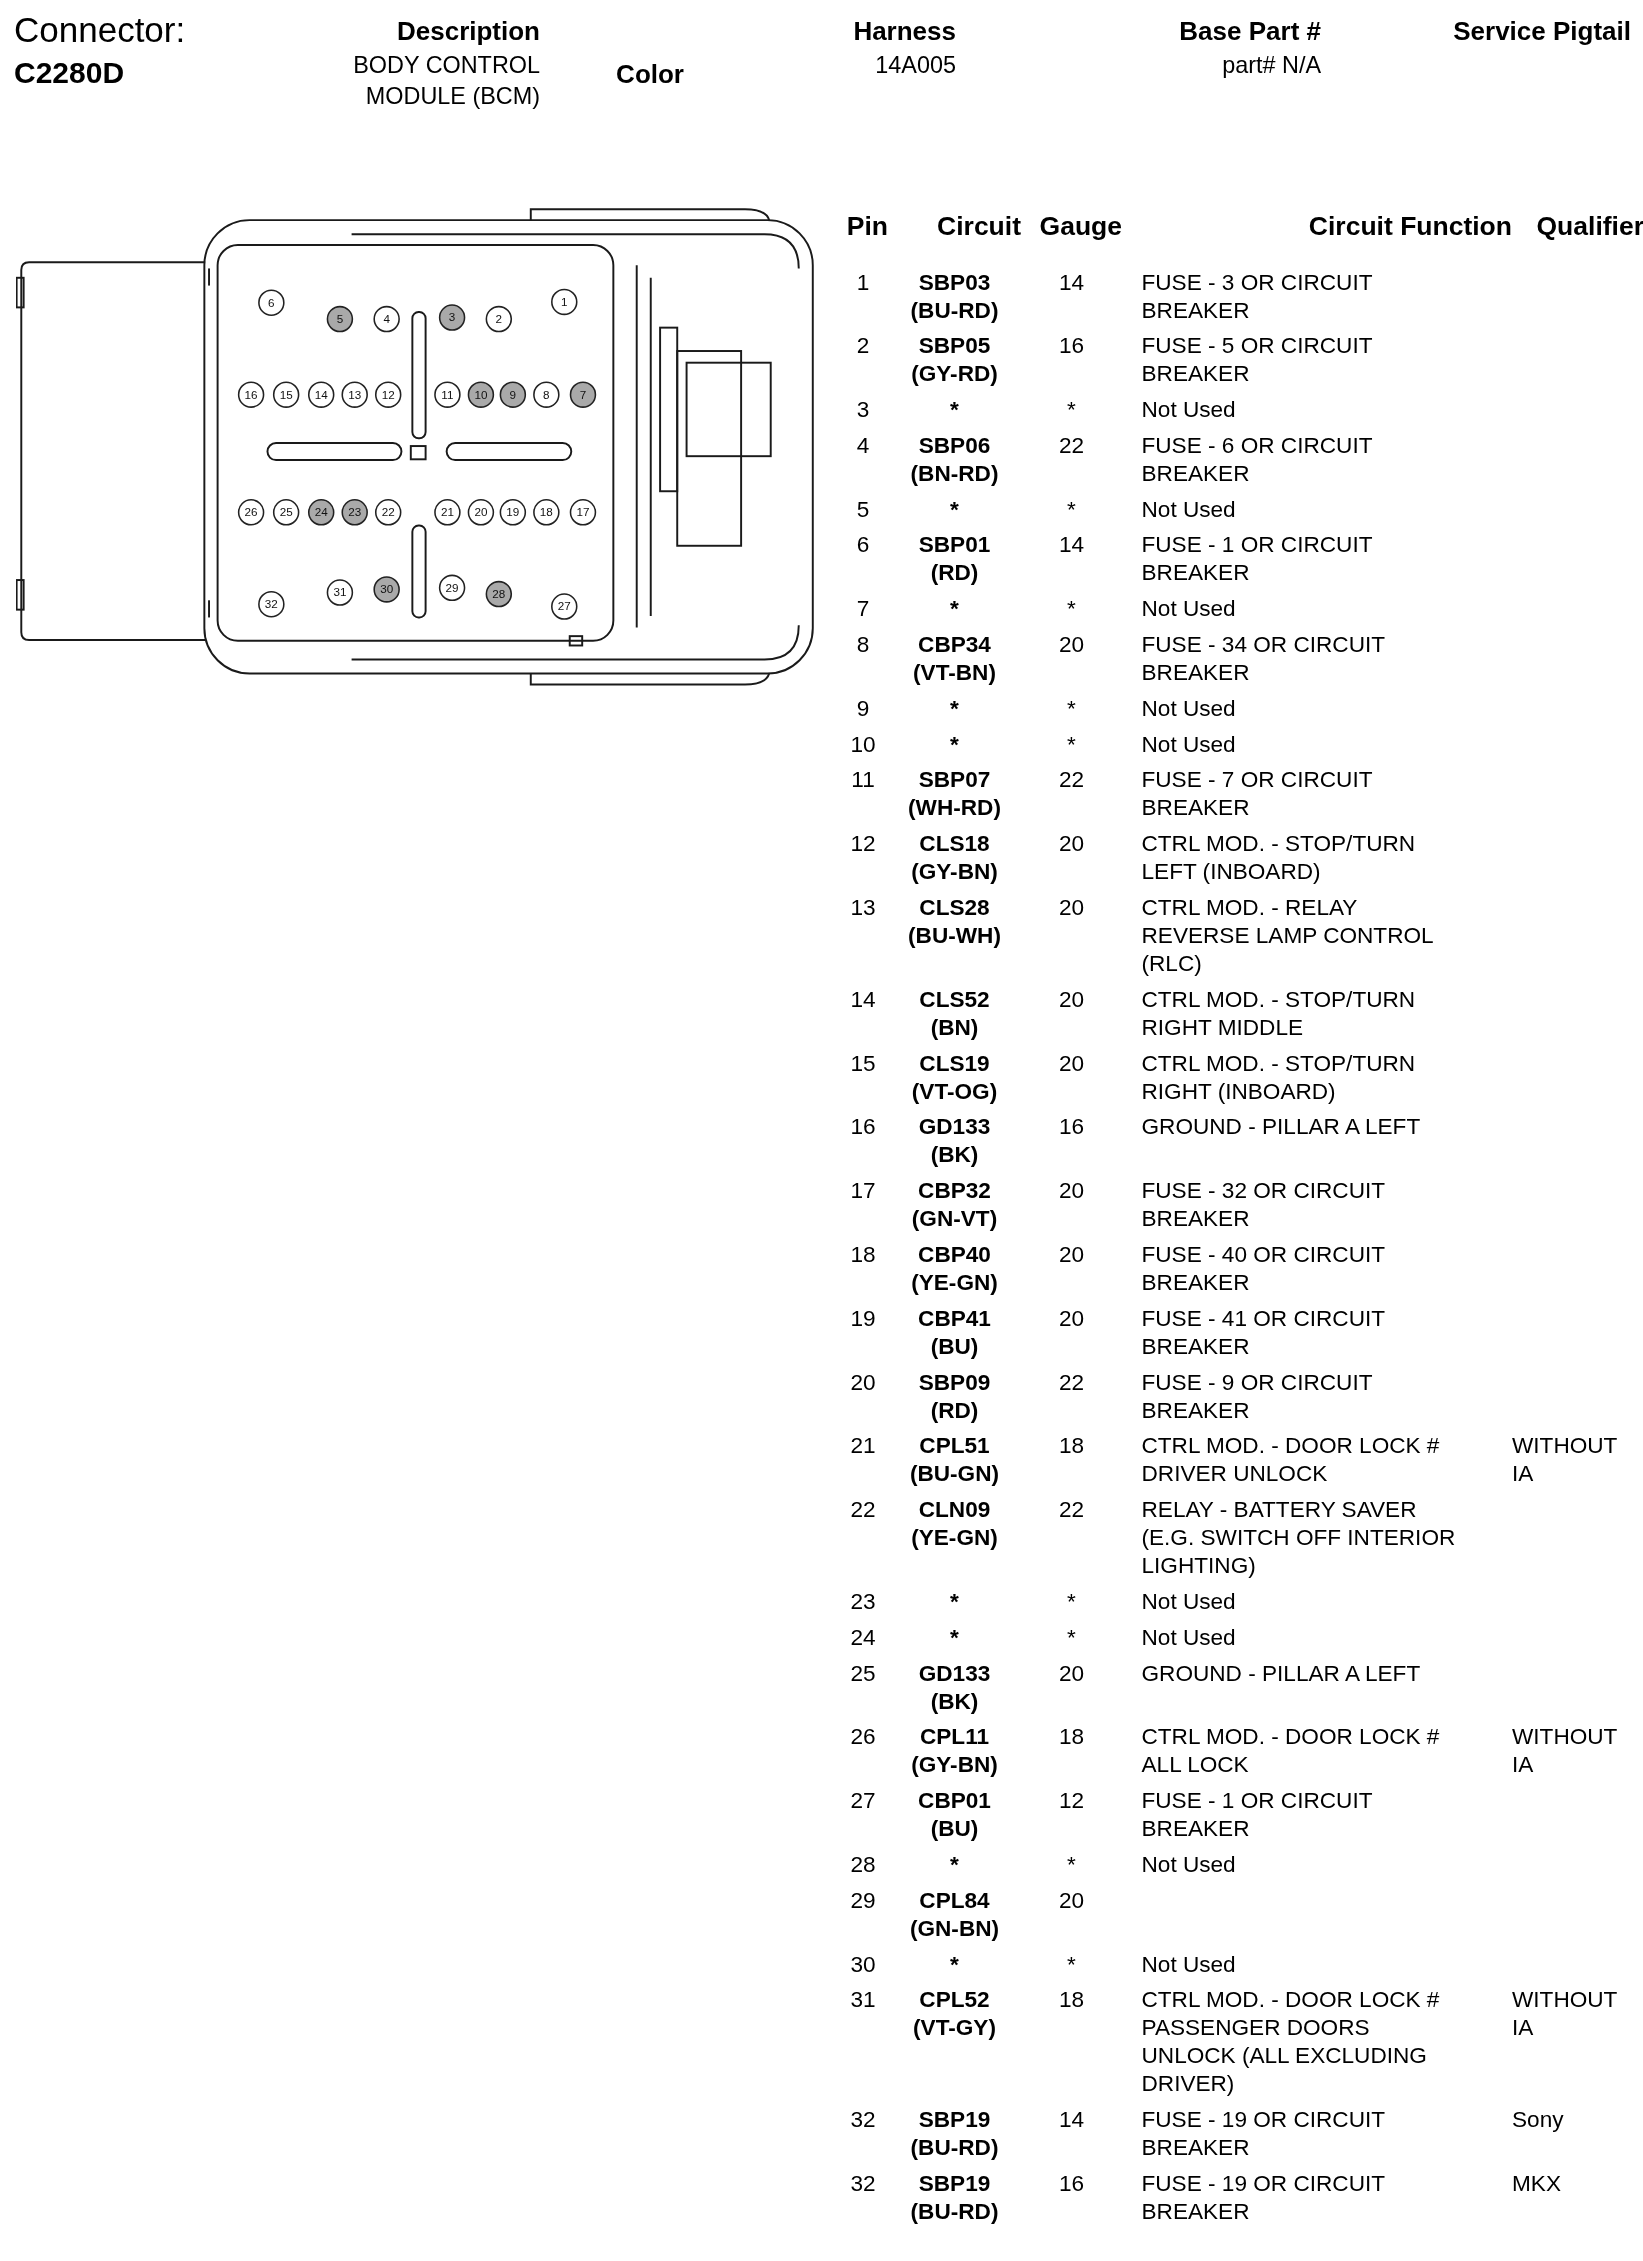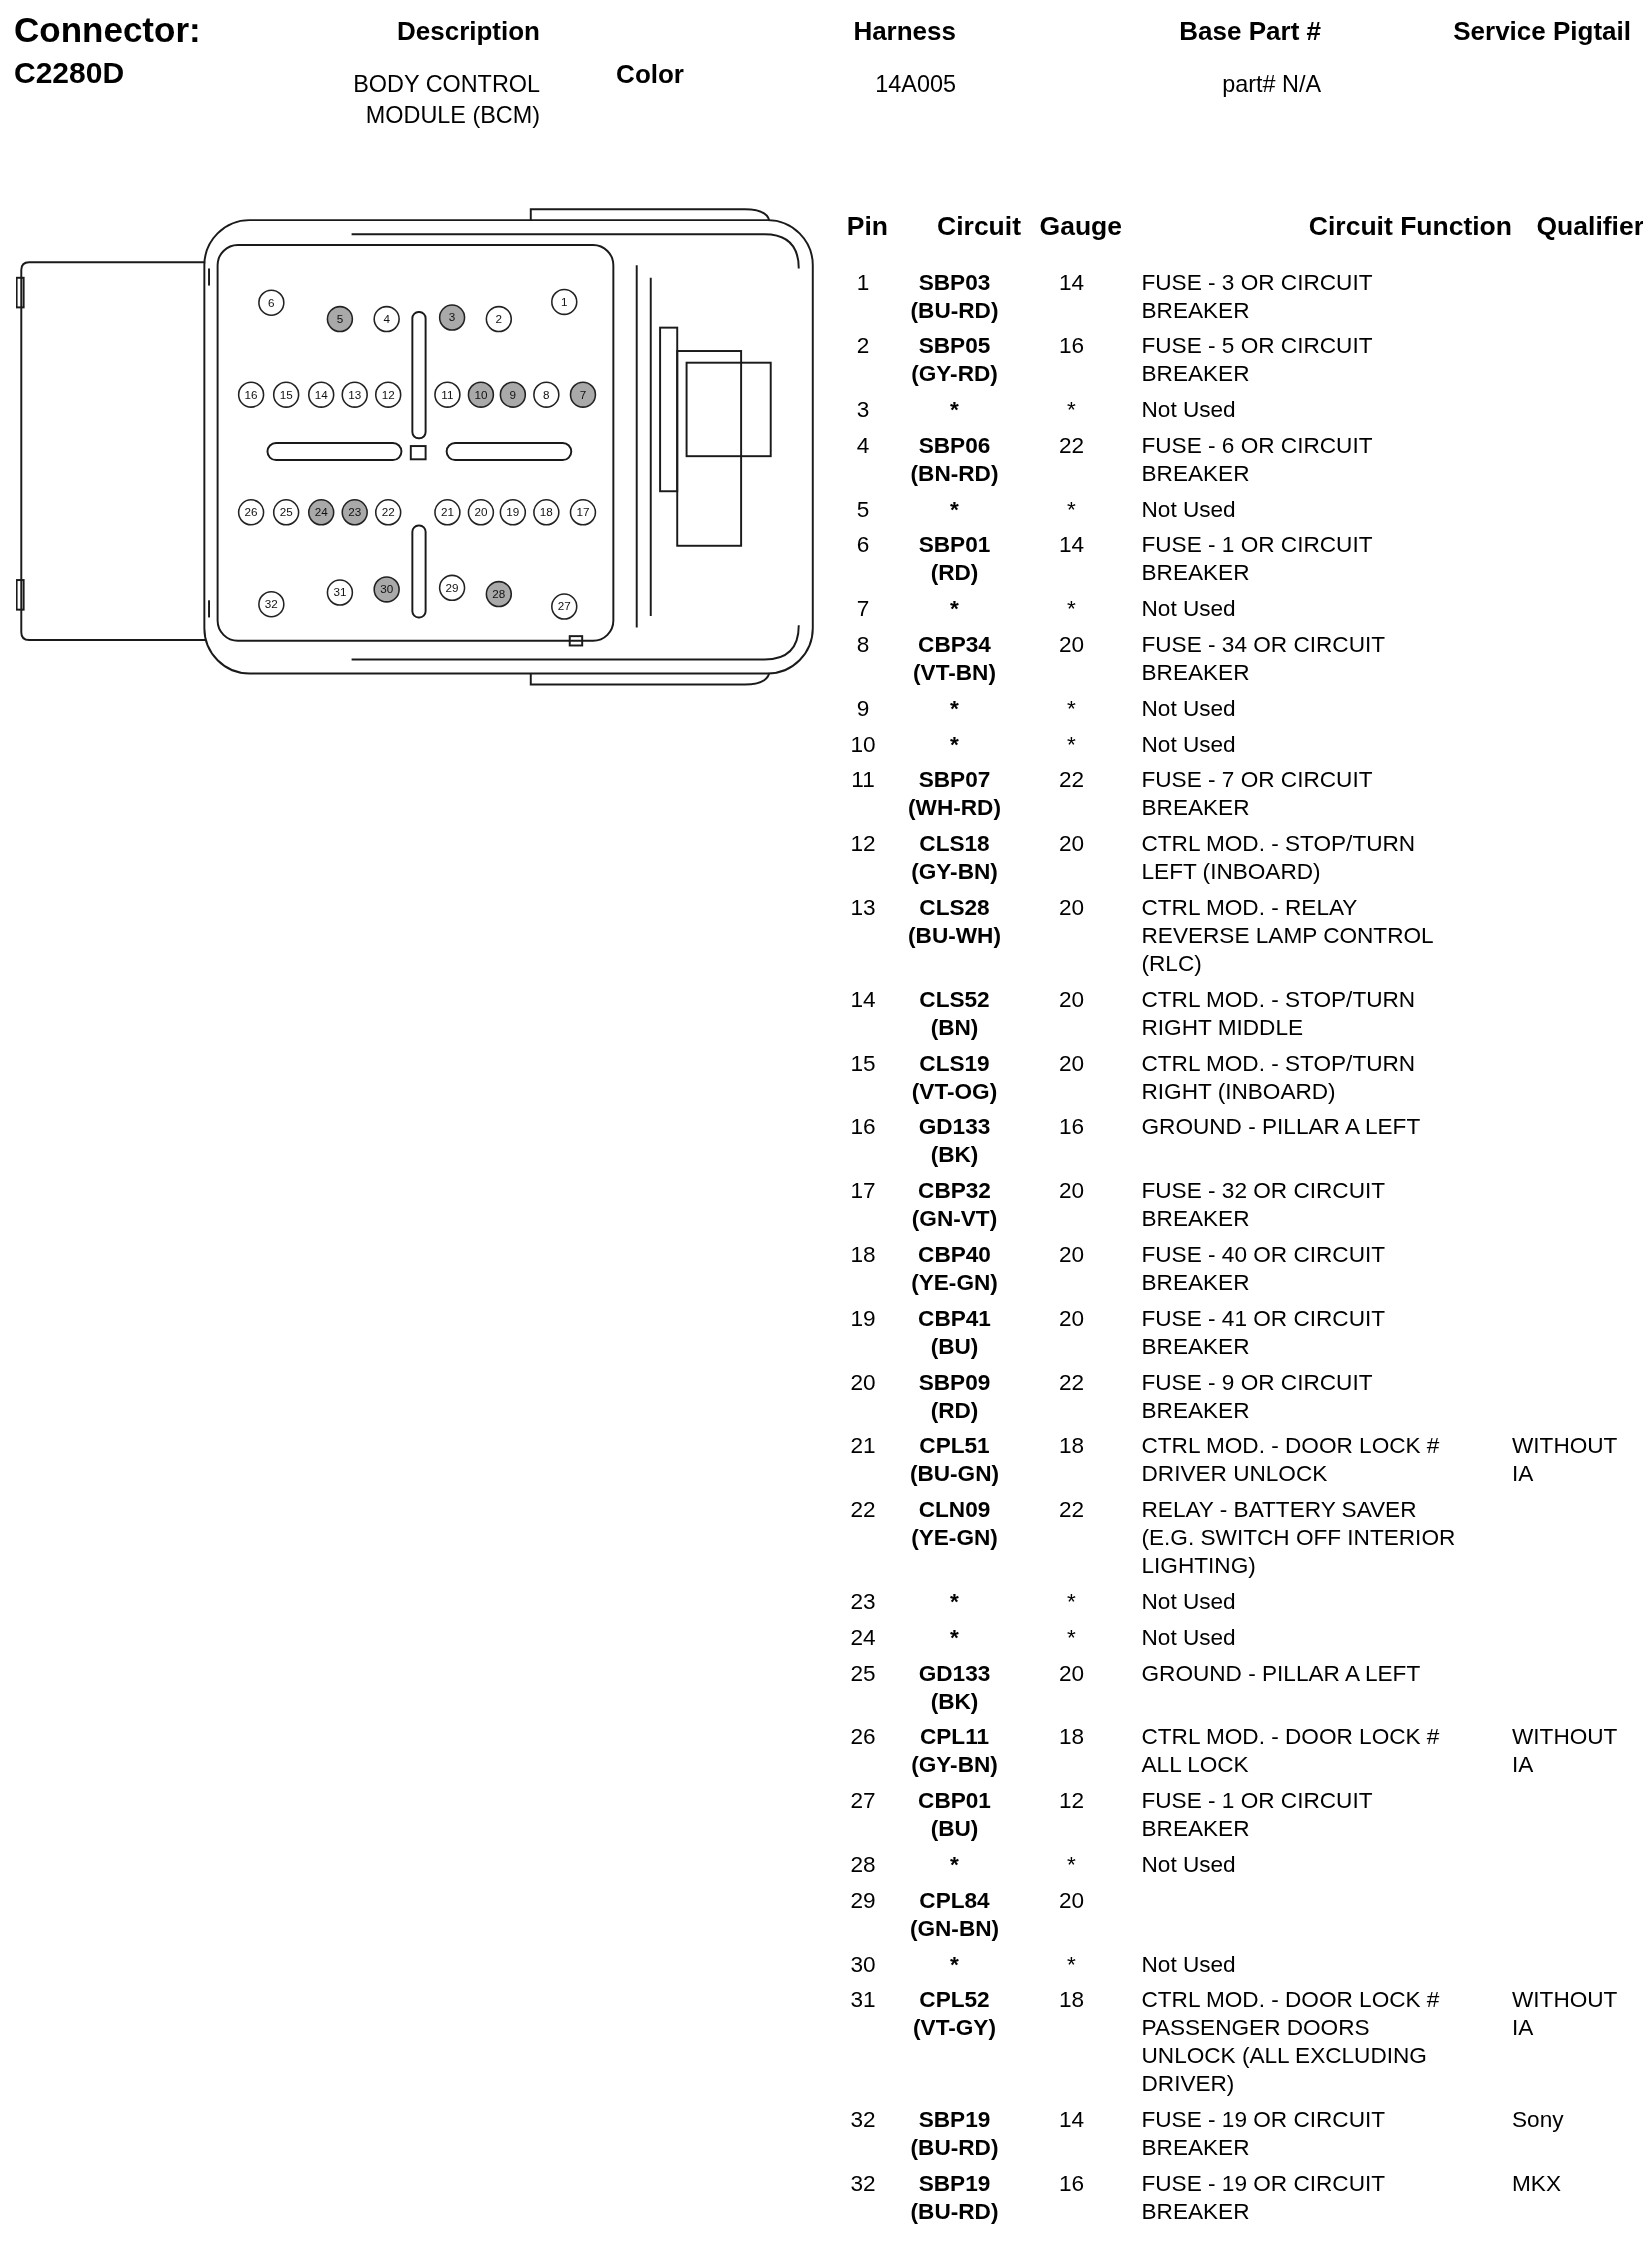--- a/index.html
+++ b/index.html
@@ -3,25 +3,25 @@
 <meta charset="utf-8">
 <style>
   html,body{margin:0;padding:0;}
   body{
     width:1644px;height:2261px;position:relative;background:#ffffff;
     font-family:"Liberation Sans","DejaVu Sans",sans-serif;color:#000;
   }
   .abs{position:absolute;}
   
   .hdr-connector{left:14px;top:9.4px;}
-  .hdr-connector .l1{font-size:35px;font-weight:bold;line-height:41px;}
+  .hdr-connector .l1{font-size:35px;font-weight:normal;line-height:41px;}
   .hdr-connector .l2{font-size:30px;font-weight:bold;line-height:45px;}
   .hdr-col{text-align:right;}
   .hdr-label{font-size:26px;font-weight:bold;line-height:31px;}
-  .hdr-value{font-size:23.4px;line-height:31px;margin-top:22px;white-space:pre-line;}
+  .hdr-value{font-size:23.4px;line-height:31px;margin-top:3px;white-space:pre-line;}
   .hdr-desc{left:290px;top:15.6px;width:250px;}
   .hdr-color{left:575px;top:59px;width:109px;}
   .hdr-harness{left:800px;top:15.6px;width:156px;}
   .hdr-basepart{left:1134px;top:15.6px;width:187px;}
   .hdr-pigtail{left:1413px;top:15.6px;width:218px;}
   
   #connector-diagram{left:15.6px;top:203px;width:827px;height:483px;}
   
   .pin-table{left:838px;top:211px;width:805px;}
   .t-head,.t-row{display:grid;grid-template-columns:50px 133px 101px 390px 132px;}

